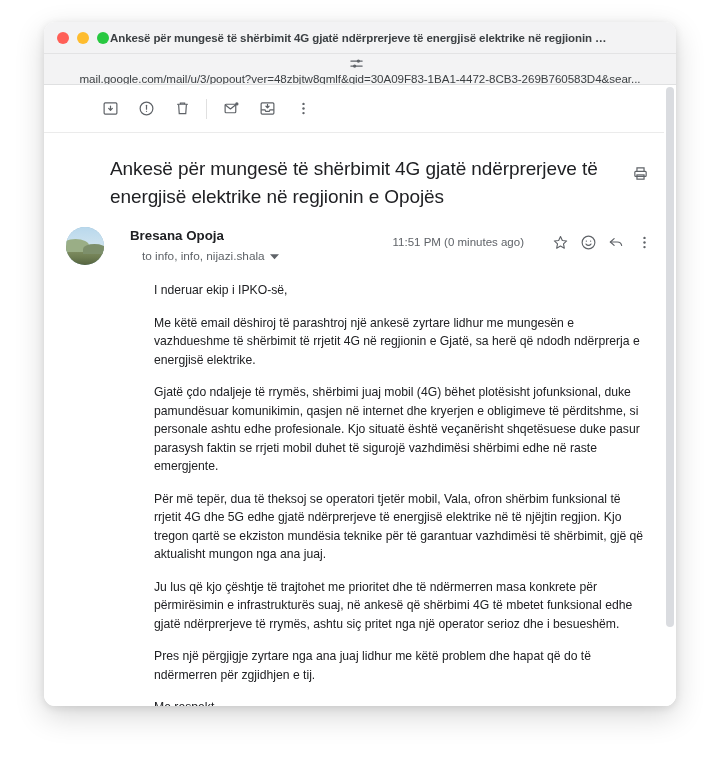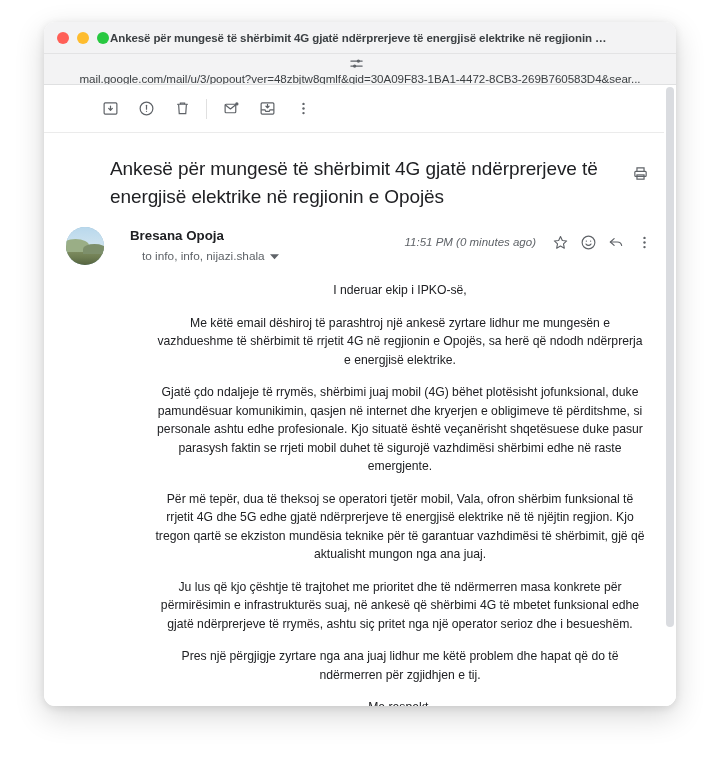--- a/index.html
+++ b/index.html
@@ -234,37 +234,35 @@
   .sender-right {
     display: flex;
     align-items: center;
     flex: 0 0 auto;
     padding-top: 1px;
   }
   .timestamp {
     font-size: 11.5px;
     color: #5f6368;
     white-space: nowrap;
-    margin-right: 10px;
-    font-style: italic;
+    margin-right: 22px;
   }
   .mini-btn {
     width: 28px; height: 28px;
     border-radius: 50%;
     display: flex; align-items: center; justify-content: center;
     color: #5f6368;
   }
 
   
   .mail-body {
     padding: 16px 30px 0 110px;
     font-size: 12.2px;
     line-height: 18.5px;
     color: #202124;
-    text-align: center;
   }
   .mail-body p {
     margin: 0 0 14px 0;
   }
   .mail-body b { font-weight: normal; }
 </style>
 </head>
 <body>
 
 <div id="page">
@@ -396,21 +394,21 @@
               <circle cx="12" cy="5.5" r="1.7"></circle>
               <circle cx="12" cy="12" r="1.7"></circle>
               <circle cx="12" cy="18.5" r="1.7"></circle>
             </svg>
           </span>
         </span>
       </div>
 
       <div class="mail-body">
         <p>I nderuar ekip i IPKO-së,</p>
-        <p>Me këtë email dëshiroj të parashtroj një ankesë zyrtare lidhur me mungesën e vazhdueshme të shërbimit të rrjetit 4G në regjionin e Opojës, sa herë që ndodh ndërprerja e energjisë elektrike.</p>
+        <p>Me këtë email dëshiroj të parashtroj një ankesë zyrtare lidhur me mungesën e vazhdueshme të shërbimit të rrjetit 4G në regjionin e Gjatë, sa herë që ndodh ndërprerja e energjisë elektrike.</p>
         <p>Gjatë çdo ndaljeje të rrymës, shërbimi juaj mobil (4G) bëhet plotësisht jofunksional, duke pamundësuar komunikimin, qasjen në internet dhe kryerjen e obligimeve të përditshme, si personale ashtu edhe profesionale. Kjo situatë është veçanërisht shqetësuese duke pasur parasysh faktin se rrjeti mobil duhet të sigurojë vazhdimësi shërbimi edhe në raste emergjente.</p>
         <p><span>Për më tepër, dua të theksoj se operatori tjetër mobil, </span><b>Vala</b><span>, ofron shërbim funksional të rrjetit 4G dhe 5G edhe gjatë ndërprerjeve të energjisë elektrike në të njëjtin regjion. Kjo tregon qartë se ekziston mundësia teknike për të garantuar vazhdimësi të shërbimit, gjë që aktualisht mungon nga ana juaj.</span></p>
         <p>Ju lus që kjo çështje të trajtohet me prioritet dhe të ndërmerren masa konkrete për përmirësimin e infrastrukturës suaj, në ankesë që shërbimi 4G të mbetet funksional edhe gjatë ndërprerjeve të rrymës, ashtu siç pritet nga një operator serioz dhe i besueshëm.</p>
         <p>Pres një përgjigje zyrtare nga ana juaj lidhur me këtë problem dhe hapat që do të ndërmerren për zgjidhjen e tij.</p>
         <p>Me respekt,</p>
 
       </div>
 
       <div class="scrollbar-track">
         <div class="scrollbar-thumb"></div>

